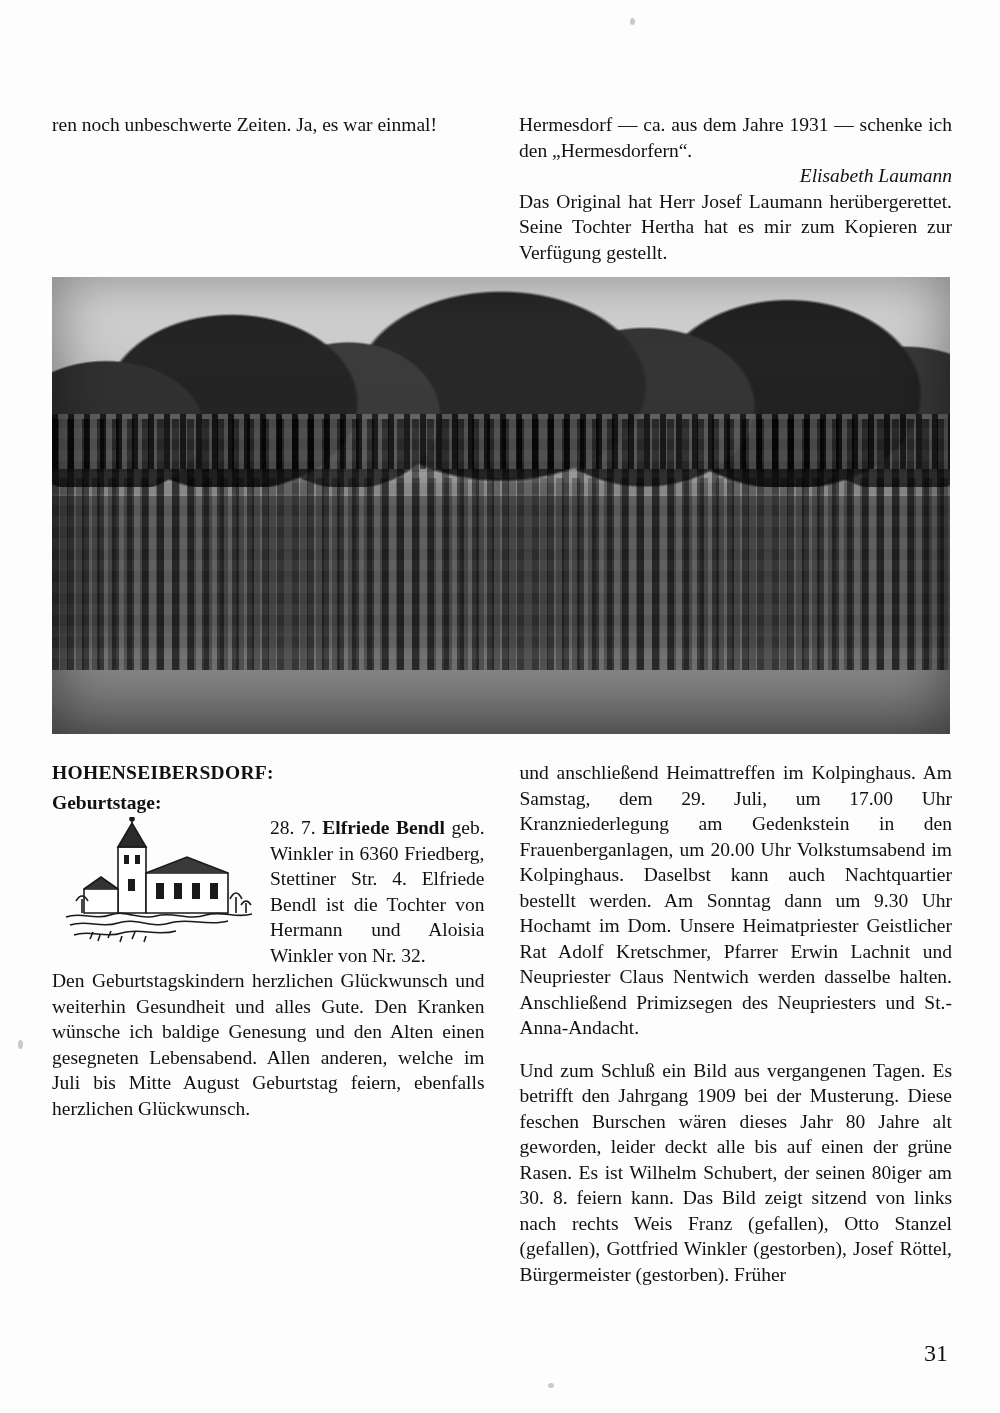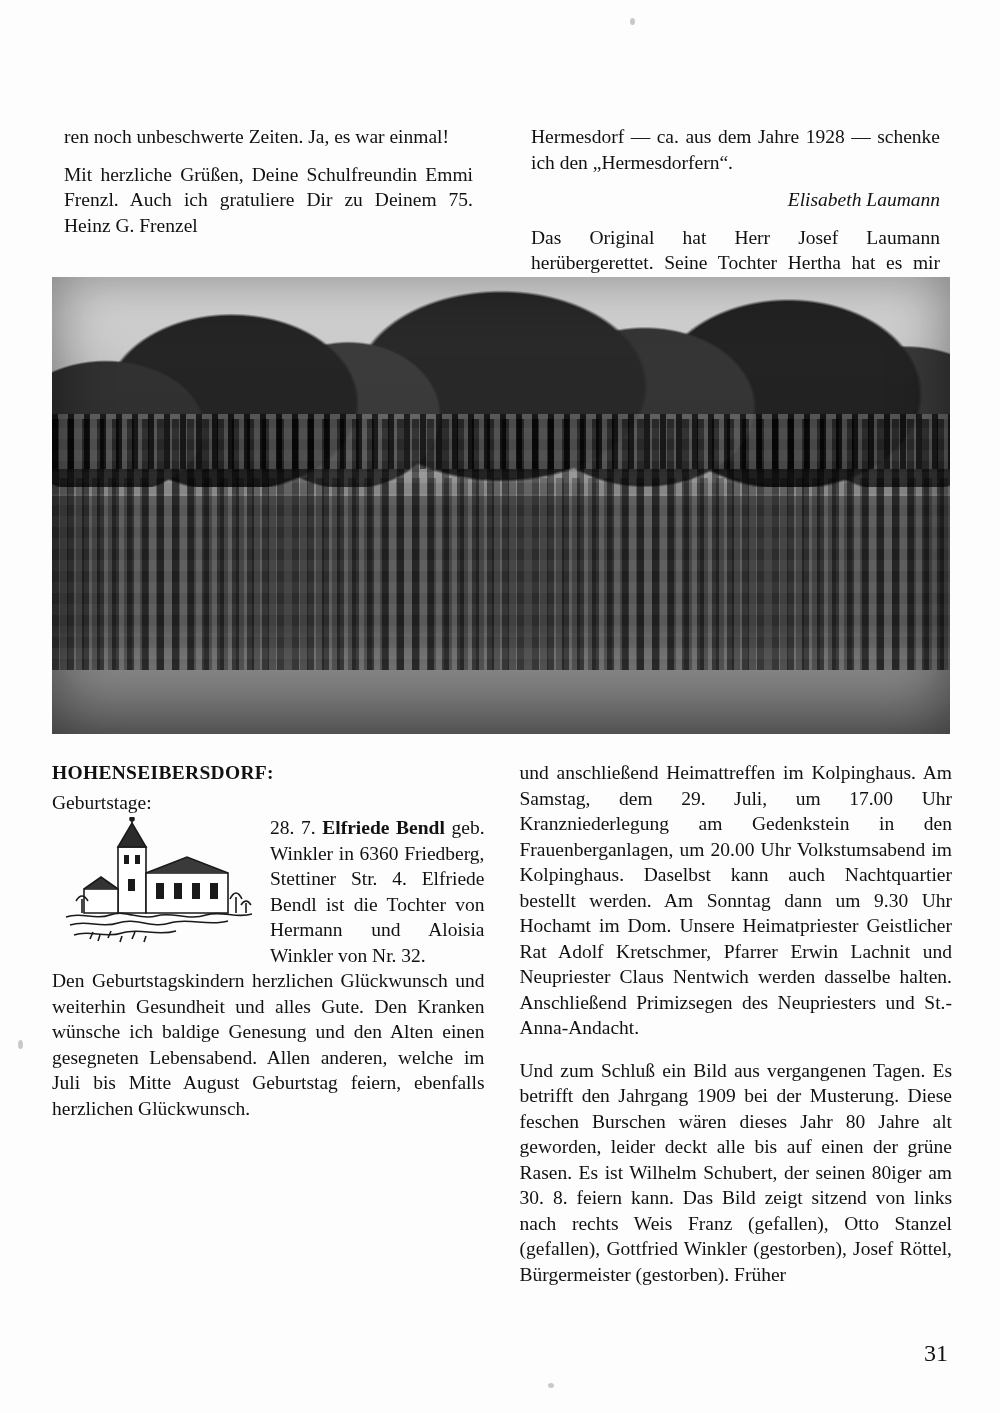--- a/index.html
+++ b/index.html
@@ -34,21 +34,21 @@
     left: 52px;
     top: 112px;
     width: 900px;
     display: flex;
     gap: 34px;
   }
   .col {
     width: 433px;
   }
   .col p {
-    margin: 12px;
+    margin: 0;
     font-size: 19.5px;
     line-height: 25.5px;
     text-align: justify;
     text-justify: inter-word;
     hyphens: manual;
   }
   .signature {
     display: block;
     text-align: right;
     font-style: italic;
@@ -138,21 +138,21 @@
     text-align: justify;
   }
   .section-head {
     font-weight: bold;
     font-size: 20px;
     letter-spacing: .3px;
     margin-bottom: 4px !important;
   }
   .center-head {
     text-align: right;
-    font-weight: normal;
+    font-weight: bold;
     font-size: 20px;
   }
   .para-gap { height: 17px; }
 
   
   .church {
     float: left;
     width: 200px;
     height: 148px;
     margin: 2px 10px 2px 8px;
@@ -174,25 +174,24 @@
 <div class="page">
 
   <div class="speck" style="left:630px;top:18px;width:5px;height:7px;"></div>
   <div class="speck" style="left:548px;top:1383px;width:6px;height:5px;"></div>
   <div class="speck" style="left:18px;top:1040px;width:5px;height:9px;"></div>
 
   <div class="columns-top">
 
     <div class="col">
       <p>ren noch unbeschwerte Zeiten. Ja, es war einmal!</p>
-      <p>Mit herzliche Grüßen, Deine Schulfreundin Emmi Frenzl. Auch ich gratuliere Dir zu Deinem 75. Heinz G. Frenzel</p>
     </div>
 
     <div class="col">
-      <p>Hermesdorf — ca. aus dem Jahre 1928 — schenke ich den „Hermesdorfern“.</p>
+      <p>Hermesdorf — ca. aus dem Jahre 1931 — schenke ich den „Hermesdorfern“.</p>
       <p>
           <span class="signature">Elisabeth Laumann</span>
         </p>
       <p>Das Original hat Herr Josef Laumann herübergerettet. Seine Tochter Hertha hat es mir zum Kopieren zur Verfügung gestellt.</p>
     </div>
 
   </div>
 
   <div class="photo-wrap">
     <div class="sky"></div>

